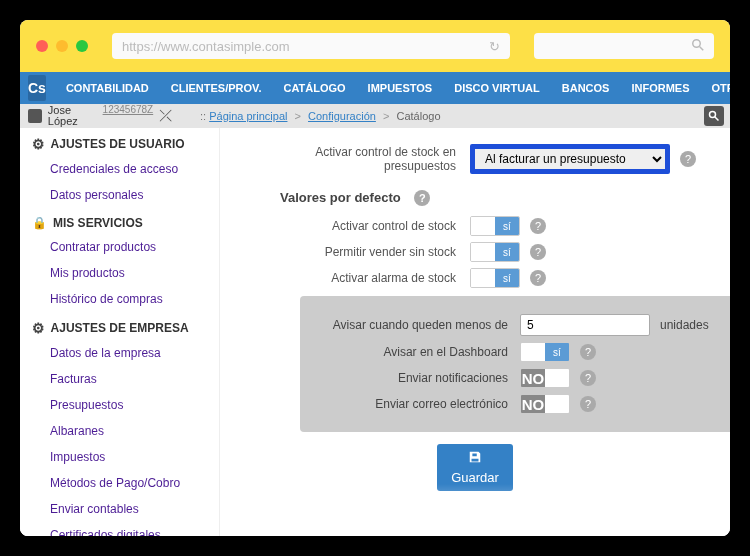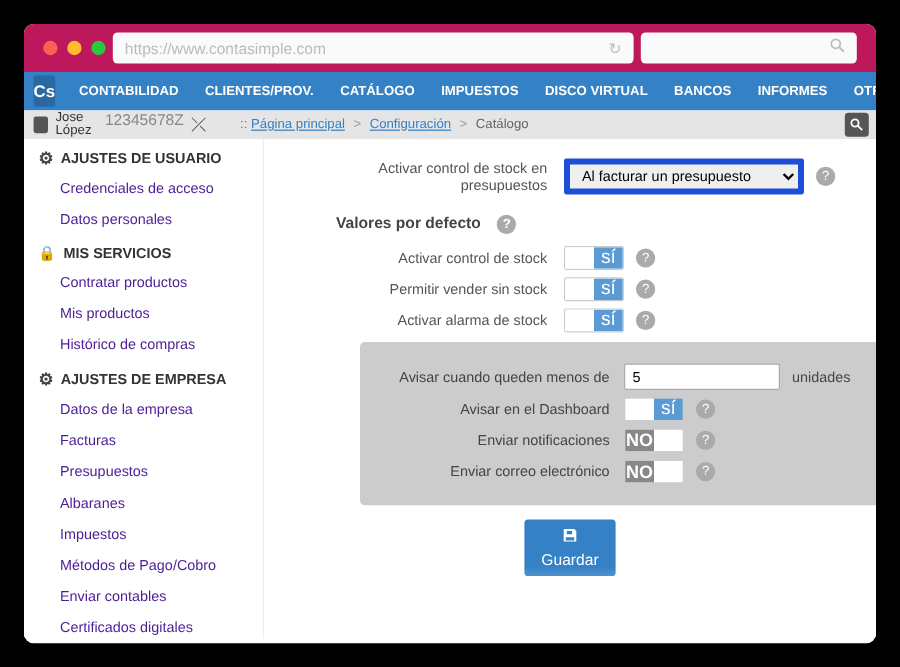--- a/index.html
+++ b/index.html
@@ -1,53 +1,53 @@
 <!DOCTYPE html>
 <html><head>
 <meta charset="utf-8">
 <style>
 * { box-sizing: border-box; margin: 0; padding: 0; font-family: -apple-system, BlinkMacSystemFont, "Segoe UI", Arial, sans-serif; }
 body { background: #000; width: 750px; height: 556px; overflow: hidden; }
 .browser-frame { background: #fff; border-radius: 8px; margin: 20px 20px 0; height: 516px; overflow: hidden; box-shadow: 0 4px 12px rgba(0,0,0,0.3); }
-.browser-bar { background: #be185d; height: 40px; display: flex; align-items: center; padding: 0 16px; gap: 6px; }
+.browser-bar { background: #fde047; height: 52px; display: flex; align-items: center; padding: 0 16px; gap: 24px; }
 .traffic-lights { display: flex; gap: 8px; }
 .tl { width: 12px; height: 12px; border-radius: 50%; }
 .tl-red { background: #ff5f57; } .tl-yellow { background: #febc2e; } .tl-green { background: #28c840; }
 .url-bar { flex: 1; background: #fafafa; border-radius: 4px; height: 26px; display: flex; align-items: center; padding: 0 10px; color: #bbb; font-size: 13px; justify-content: space-between; }
 .search-bar { width: 180px; background: #fafafa; border-radius: 4px; height: 26px; display: flex; align-items: center; justify-content: flex-end; padding: 0 10px; color: #bbb; }
 .nav-bar { background: #3481c6; height: 32px; display: flex; align-items: center; color: #fff; font-size: 11px; font-weight: 600; padding: 0 8px; gap: 2px; }
 .nav-logo { background: #2968a3; width: 26px; height: 26px; display: flex; align-items: center; justify-content: center; font-size: 14px; font-weight: bold; border-radius: 2px; margin-right: 8px; }
 .nav-item { padding: 0 10px; cursor: pointer; white-space: nowrap; }
 .nav-spacer { flex: 1; }
 .sub-bar { background: #e5e5e5; height: 24px; display: flex; align-items: center; font-size: 11px; color: #555; }
 .user-box { display: flex; align-items: center; gap: 6px; padding: 0 8px; width: 160px; }
 .user-icon { width: 14px; height: 14px; background: #555; border-radius: 2px; }
 .user-info { display: flex; flex-direction: row; line-height: 1; }
 .user-name { color: #333; font-size: 11px; }
-.user-id { color: #888; font-size: 13px; }
+.user-id { color: #888; font-size: 10px; text-decoration: underline; }
 .collapse-icon { margin-left: auto; font-size: 16px; color: #555; cursor: pointer; }
 .breadcrumb { padding-left: 20px; color: #777; }
 .breadcrumb a { color: #3481c6; text-decoration: underline; }
 .breadcrumb .sep { margin: 0 4px; color: #999; }
 .breadcrumb .current { color: #666; }
 .search-btn { margin-left: auto; width: 20px; height: 20px; background: #555; border-radius: 3px; display: flex; align-items: center; justify-content: center; color: #fff; margin-right: 6px; cursor: pointer; }
 .workspace { display: flex; height: calc(100% - 100px); background: #fff; }
 .sidebar { width: 200px; background: #fff; border-right: 1px solid #eee; overflow: hidden; font-size: 12px; }
 .sb-section { padding: 8px 12px 4px; font-weight: bold; color: #333; display: flex; align-items: center; gap: 6px; font-size: 12px; }
 .sb-gear { font-size: 14px; color: #444; }
 .sb-lock { font-size: 12px; color: #444; }
 .sb-item { padding: 6px 12px 6px 30px; color: #4c1d95; cursor: pointer; font-size: 12px; }
 .content { flex: 1; padding: 10px 30px; overflow: hidden; position: relative; }
 .field-row { display: flex; align-items: center; margin: 6px 0; font-size: 12px; color: #555; }
 .field-label { width: 220px; text-align: right; padding-right: 14px; }
 .select { padding: 2px 6px; font-size: 12px; border: 5px solid #1d4ed8; border-radius: 2px; width: 200px; }
 .help { width: 16px; height: 16px; border-radius: 50%; background: #aaa; color: #fff; font-size: 11px; display: inline-flex; align-items: center; justify-content: center; margin-left: 10px; cursor: pointer; }
 .section-title { font-weight: bold; color: #444; font-size: 13px; margin: 16px 0 10px; padding-left: 30px; }
 .toggle { width: 50px; height: 20px; border: 1px solid #ccc; border-radius: 2px; display: flex; overflow: hidden; cursor: pointer; }
-.toggle .on { background: #5b9bd5; color: #fff; width: 50%; display: flex; align-items: center; justify-content: center; font-size: 16px; }
+.toggle .on { background: #5b9bd5; color: #fff; width: 50%; display: flex; align-items: center; justify-content: center; font-size: 10px; }
 .toggle .off-bg { background: #fff; width: 50%; }
 .toggle .off-lbl { background: #888; color: #fff; width: 50%; display: flex; align-items: center; justify-content: center; font-size: 15px; font-weight: bold; }
 .alarm-box { background: #ccc; border-radius: 4px; margin: 8px 0 12px 50px; padding: 12px 20px; width: 480px; }
 .alarm-row { display: flex; align-items: center; margin: 6px 0; font-size: 12px; color: #444; }
 .alarm-label { width: 200px; text-align: right; padding-right: 12px; }
 .num-input { width: 130px; padding: 3px 6px; border: 1px solid #aaa; border-radius: 2px; font-size: 12px; }
 .unit { margin-left: 10px; }
 .save-row { text-align: center; margin-top: 8px; }
 .save-btn { background: #3481c6; color: #fff; border: none; padding: 6px 14px; border-radius: 3px; font-size: 13px; cursor: pointer; display: inline-flex; align-items: center; gap: 6px; flex-direction: column; }
 .save-ico { width: 14px; height: 14px; }

